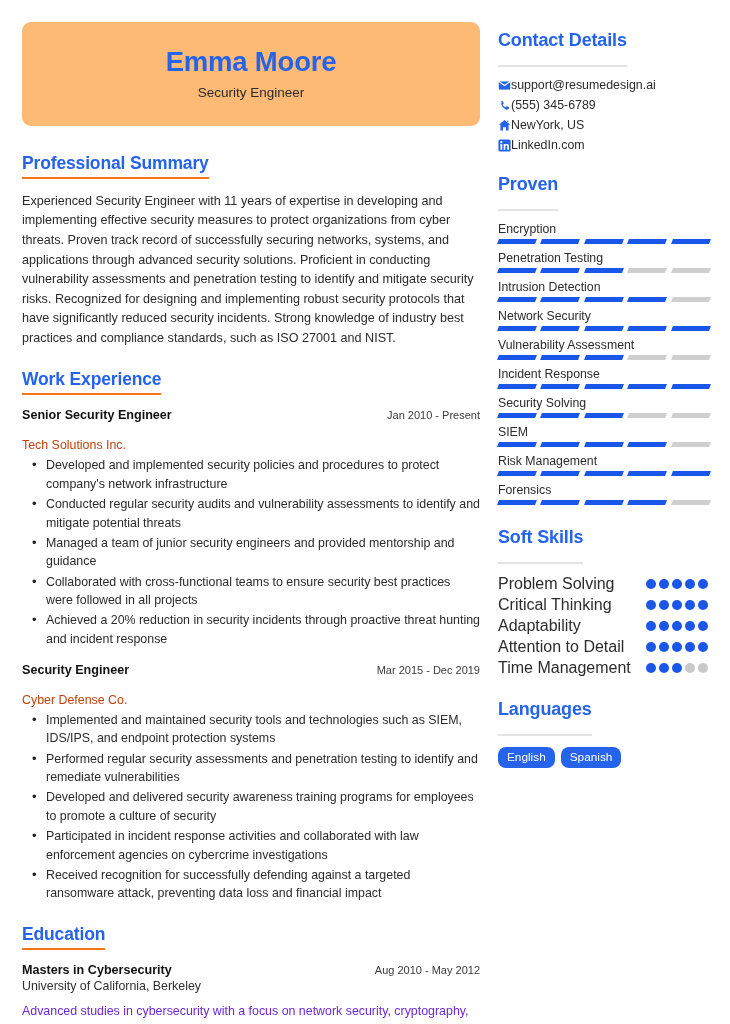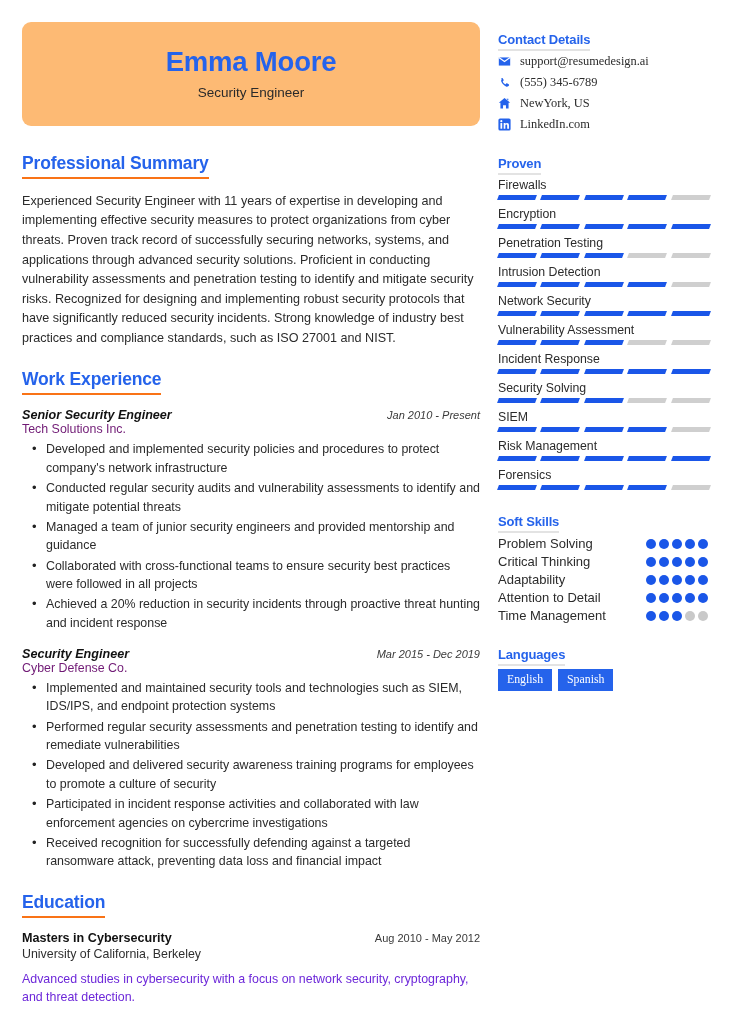--- a/index.html
+++ b/index.html
@@ -62,36 +62,35 @@
     text-align: left;
   }
 
   .job { margin-bottom: 15px; }
   .job:last-child { margin-bottom: 0; }
   .job-row {
     display: flex;
     justify-content: space-between;
     align-items: baseline;
     gap: 18px;
-    font-style: italic;
   }
   .job-role {
     font-size: 12.6px;
     font-weight: bold;
     color: #111111;
   }
   .job-dates {
     font-size: 11px;
     color: #3a3a3a;
     white-space: nowrap;
   }
   .job-org {
     font-size: 12.4px;
-    color: #701a75;
-    margin-top: 0;
+    color: #c2410c;
+    margin-top: 16px;
     margin-bottom: 4px;
   }
   .bullets { list-style: none; }
   .bullets li {
     position: relative;
     font-size: 12.4px;
     line-height: 1.48;
     color: #2b2b2b;
     padding-left: 24px;
     margin-bottom: 2px;
@@ -135,38 +134,36 @@
     color: #6d28d9;
     margin-top: 9px;
   }
 
   
   .right { width: 212px; flex: 0 0 212px; padding-top: 8px; }
 
   .rsec { margin-bottom: 22px; }
   .rsec-head {
     color: #2563eb;
-    font-size: 13px;
+    font-size: 18px;
     font-weight: bold;
     display: inline-block;
     border-bottom: 2px solid #e3e3e3;
-    padding-bottom: 2px;
-    margin-bottom: 3px;
+    padding-bottom: 14px;
+    margin-bottom: 11px;
     letter-spacing: -0.15px;
   }
 
   .contact-list { list-style: none; }
   .contact-item {
     display: flex;
-    align-items: center;
-    gap: 9px;
+    align-items: flex-end;
     margin-bottom: 6px;
     font-size: 12.4px;
     color: #2b2b2b;
-    font-family: Liberation Serif, serif;
   }
   .cicon {
     width: 13px;
     height: 13px;
     flex: 0 0 13px;
     display: flex;
     align-items: center;
     justify-content: center;
     color: #2563eb;
   }
@@ -192,21 +189,21 @@
 
   .soft { }
   .soft-row {
     display: flex;
     align-items: center;
     justify-content: space-between;
     margin-bottom: 3px;
     gap: 6px;
   }
   .soft-label {
-    font-size: 13px;
+    font-size: 16px;
     color: #2b2b2b;
     white-space: nowrap;
   }
   .dots {
     display: flex;
     flex-wrap: wrap;
     width: 64px;
     flex: 0 0 64px;
     gap: 2px 3px;
     margin-left: auto;
@@ -219,22 +216,21 @@
     flex: 0 0 10px;
   }
   .dot.on { background: #1a56e8; }
 
   .langs { display: flex; flex-wrap: wrap; gap: 6px; }
   .lang-chip {
     background: #2563eb;
     color: #ffffff;
     font-size: 11.8px;
     padding: 3px 9px 4px 9px;
-    border-radius: 0;
-    font-family: Liberation Serif, serif;
+    border-radius: 8px;
   }
 </style>
 </head>
 <body>
 
 <div class="page">
 
   <div class="left">
 
     <div class="name-banner">
@@ -339,30 +335,20 @@
             </span>
             <span>LinkedIn.com</span>
           </li>
         </ul>
     </div>
 
     <div class="rsec">
       <div class="rsec-head">Proven</div>
       <div id="skills-container">
           <div class="skill">
-            <div class="skill-label">Firewalls</div>
-            <div class="bar">
-              <div class="seg on"></div>
-              <div class="seg on"></div>
-              <div class="seg on"></div>
-              <div class="seg on"></div>
-              <div class="seg"></div>
-            </div>
-          </div>
-          <div class="skill">
             <div class="skill-label">Encryption</div>
             <div class="bar">
               <div class="seg on"></div>
               <div class="seg on"></div>
               <div class="seg on"></div>
               <div class="seg on"></div>
               <div class="seg on"></div>
             </div>
           </div>
           <div class="skill">

